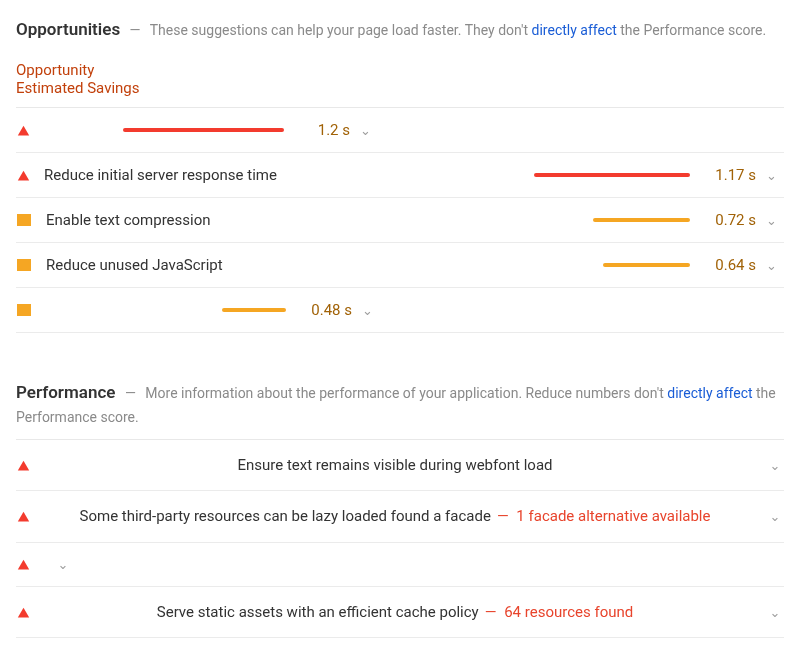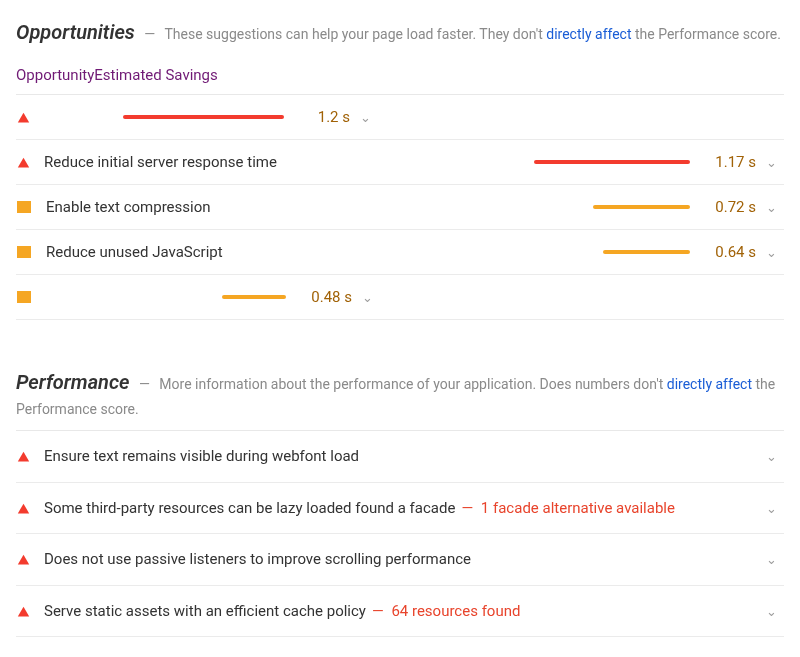--- a/index.html
+++ b/index.html
@@ -12,36 +12,36 @@
       background: #fff;
       width: 800px;
     }
     .section-header {
       padding: 4px 0 10px 0;
       line-height: 1.6;
     }
     .section-title {
       font-weight: 600;
       color: #333;
-      font-size: 20px;
-      font-style: italic;
+      font-size: 17px;
     }
     .section-desc {
       color: #8a8a8a;
       font-size: 14px;
     }
     .dash { color: #8a8a8a; margin: 0 6px; }
     .link { color: #1a5dd6; }
     .col-headers {
       display: flex;
-      justify-content: flex-start;
+      justify-content: flex-end;
       padding: 8px 0 10px 0;
       border-bottom: 1px solid #e8e8e8;
-      color: #701a75;
-      font-size: 15px;
+      color: #c2410c;
+      font-size: 15px;
+      flex-direction: column;
     }
     .opp-row {
       display: flex;
       align-items: center;
       padding: 13px 0;
       border-bottom: 1px solid #ebebeb;
       cursor: pointer;
     }
     .sev-icon {
       width: 14px;
@@ -89,20 +89,21 @@
     .diag-head {
       border-bottom: 1px solid #e8e8e8;
       padding-bottom: 10px;
     }
     .diag-row {
       display: flex;
       align-items: center;
       padding: 14px 0;
       border-bottom: 1px solid #ebebeb;
       cursor: pointer;
+      text-align: center;
     }
     .diag-label {
       flex: 1 1 auto;
       color: #333;
       font-size: 15px;
       line-height: 1.5;
       padding-right: 10px;
     }
     .diag-badge {
       color: #e8442c;
@@ -177,21 +178,21 @@
       <span class="savings">0.48 s</span>
       <span class="chev">⌄</span>
     </div>
   </div>
 
 <div class="diag-section">
   <div class="section-header diag-head">
     <span class="section-title">Performance</span>
     <span class="dash">—</span>
     <span class="section-desc">
-      <span>More information about the performance of your application. Does numbers don't </span><span class="link">directly affect</span><span> the Performance score.</span>
+      <span>More information about the performance of your application. Reduce numbers don't </span><span class="link">directly affect</span><span> the Performance score.</span>
     </span>
   </div>
   <div id="diag-list">
       <div class="diag-row">
         <span class="sev-icon sev-red">
           <svg viewBox="0 0 16 16" width="13" height="13">
             <polygon points="8,2 15,14 1,14"></polygon>
           </svg>
         </span>
         <span class="diag-label"><span>Ensure text remains visible during webfont load</span></span>
@@ -205,21 +206,20 @@
         </span>
         <span class="diag-label"><span>Some third-party resources can be lazy loaded found a facade</span><span class="bdash">—</span><span class="diag-badge"> 1 facade alternative available</span></span>
         <span class="chev">⌄</span>
       </div>
       <div class="diag-row">
         <span class="sev-icon sev-red">
           <svg viewBox="0 0 16 16" width="13" height="13">
             <polygon points="8,2 15,14 1,14"></polygon>
           </svg>
         </span>
-        <span class="diag-label"><span>Does not use passive listeners to improve scrolling performance</span></span>
         <span class="chev">⌄</span>
       </div>
       <div class="diag-row">
         <span class="sev-icon sev-red">
           <svg viewBox="0 0 16 16" width="13" height="13">
             <polygon points="8,2 15,14 1,14"></polygon>
           </svg>
         </span>
         <span class="diag-label"><span>Serve static assets with an efficient cache policy</span><span class="bdash">—</span><span class="diag-badge"> 64 resources found</span></span>
         <span class="chev">⌄</span>

